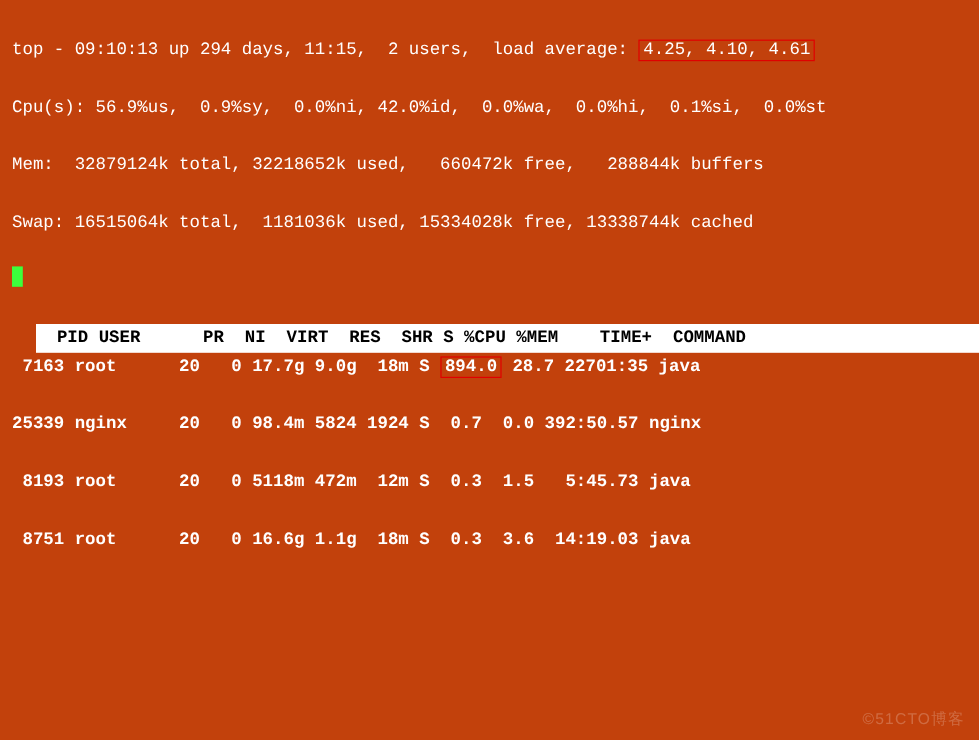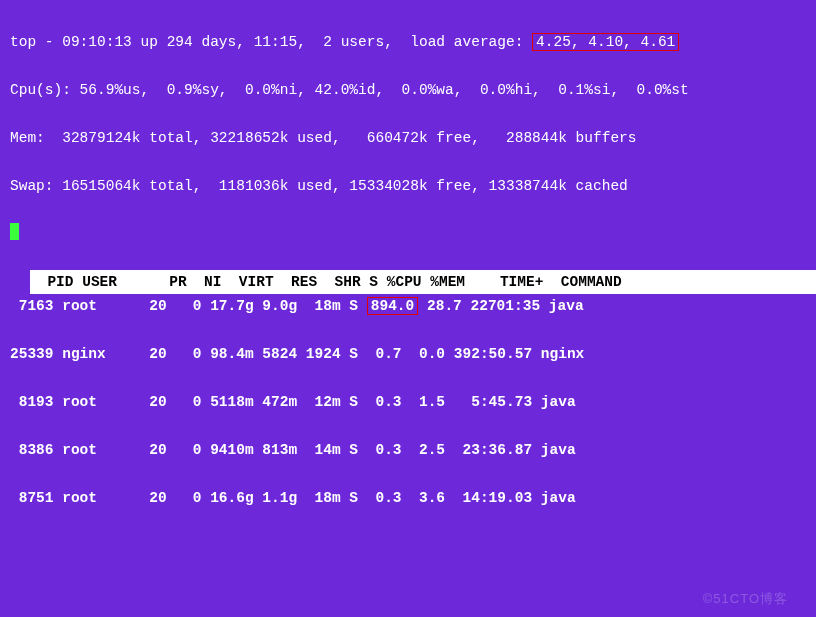--- a/index.html
+++ b/index.html
@@ -7,21 +7,21 @@
     background:#000;
     color:#fff;
     font-family:"Consolas","Menlo","Courier New",monospace;
     font-size:14.5px;
     line-height:24px;
     letter-spacing:0px;
   }
   .screen{
     width:816px;
     height:617px;
-    background:#6d28d9;
+    background:#c2410c;
     position:relative;
     box-sizing:border-box;
     padding:6px 0 0 10px;
     overflow:hidden;
     white-space:pre;
   }
   .hdr{color:#fff;}
   .redbox{
     border:1px solid #e00000;
     padding:0 3px;
@@ -38,41 +38,40 @@
     color:#000;
     font-weight:bold;
     display:block;
     width:100%;
     margin-left:20px;
   }
   .row{display:block;}
   .bold{font-weight:bold;}
   .wm{
     position:absolute;
-    right:28px;
+    right:12px;
     bottom:6px;
     color:rgba(255,255,255,0.22);
     font-size:13px;
     letter-spacing:1px;
     font-family:sans-serif;
   }
 </style>
 </head>
 <body>
 
 <div class="screen">
 <span class="row hdr"><span>top - 09:10:13 up 294 days, 11:15,  2 users,  load average: </span><span class="redbox">4.25, 4.10, 4.61</span></span>
 <span class="row hdr">Cpu(s): 56.9%us,  0.9%sy,  0.0%ni, 42.0%id,  0.0%wa,  0.0%hi,  0.1%si,  0.0%st</span>
 <span class="row hdr">Mem:  32879124k total, 32218652k used,   660472k free,   288844k buffers</span>
 <span class="row hdr">Swap: 16515064k total,  1181036k used, 15334028k free, 13338744k cached</span>
 <span class="row"><span class="cursor"></span></span>
 <span class="cols">  PID USER      PR  NI  VIRT  RES  SHR S %CPU %MEM    TIME+  COMMAND           </span><span class="row bold"> 7163 root      20   0 17.7g 9.0g  18m S <span class="redbox">894.0</span> 28.7 22701:35 java</span>
 <span class="row bold">25339 nginx     20   0 98.4m 5824 1924 S  0.7  0.0 392:50.57 nginx</span>
 <span class="row bold"> 8193 root      20   0 5118m 472m  12m S  0.3  1.5   5:45.73 java</span>
-<span class="row bold"> 8386 root      20   0 9410m 813m  14m S  0.3  2.5  23:36.87 java</span>
 <span class="row bold"> 8751 root      20   0 16.6g 1.1g  18m S  0.3  3.6  14:19.03 java</span>
 
 
 
 
 
 
 
 
 

